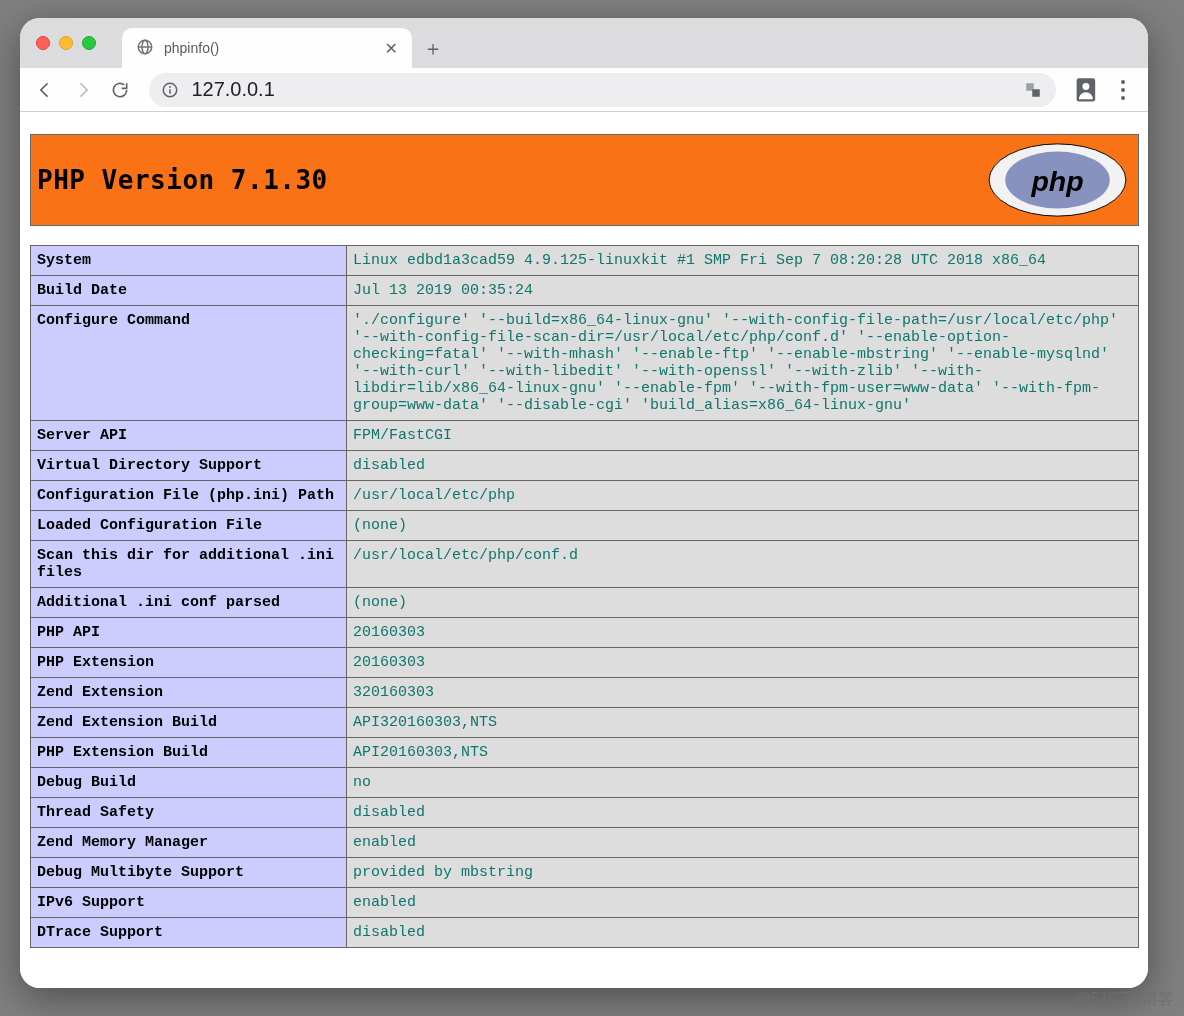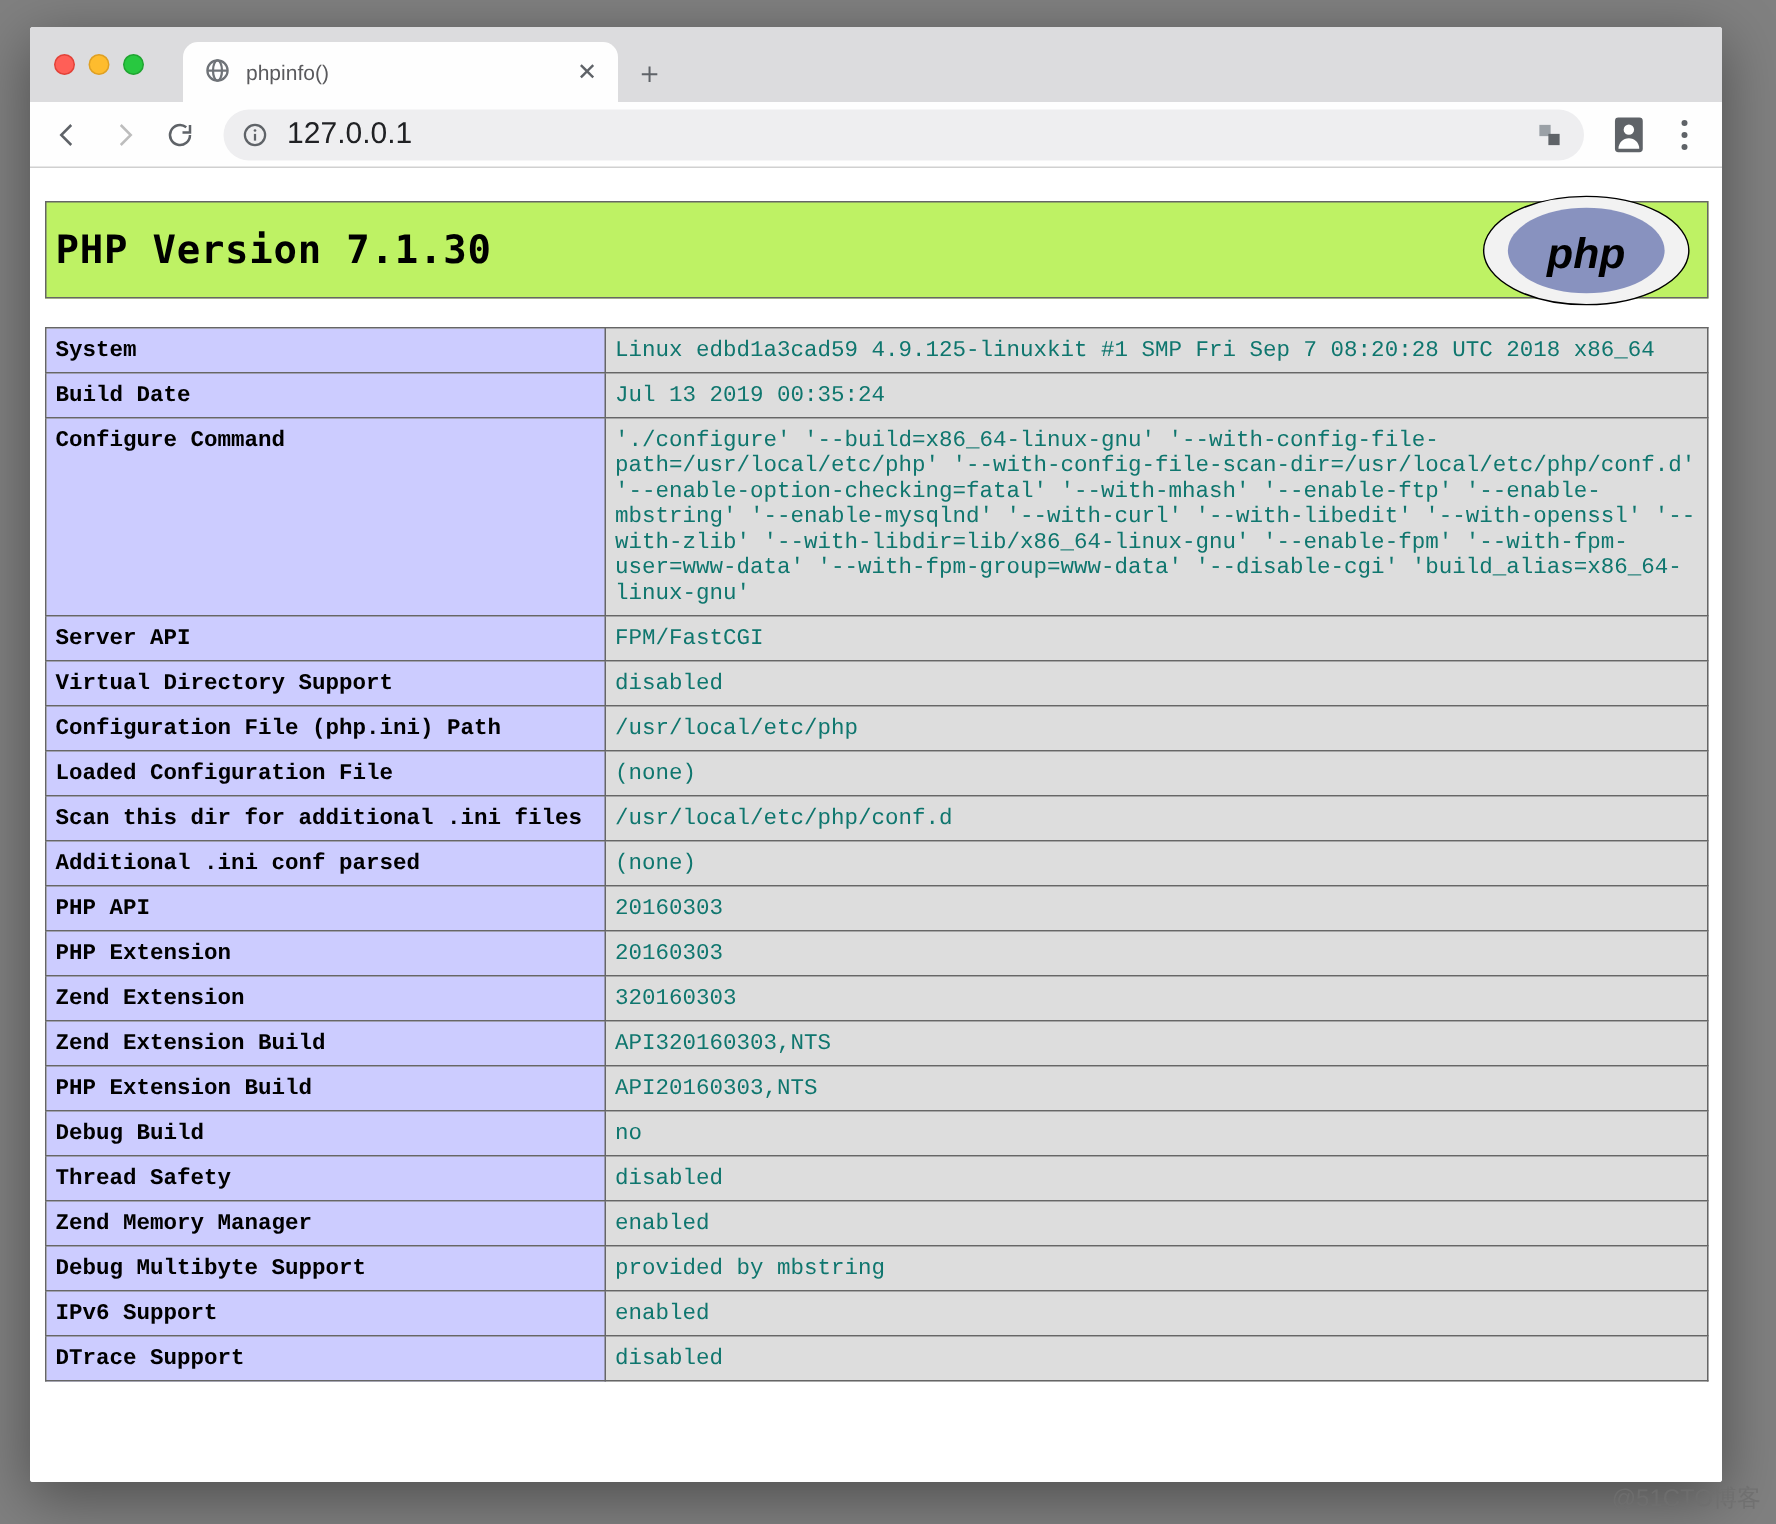--- a/index.html
+++ b/index.html
@@ -1,21 +1,21 @@
 <!DOCTYPE html>
 <html><head>
 <meta charset="utf-8">
 <style>
   * { box-sizing: border-box; }
   html, body { margin:0; padding:0; font-family: -apple-system, "Helvetica Neue", Arial, sans-serif; }
   body { background:#808080; width:1184px; height:1016px; overflow:hidden; position:relative; }
 
   .window {
     position:absolute; left:20px; top:18px; width:1128px; height:970px;
-    background:#fff; border-radius:2px; box-shadow:0 10px 40px rgba(0,0,0,.4);
+    background:#fff; border-radius:20px; box-shadow:0 10px 40px rgba(0,0,0,.4);
     display:flex; flex-direction:column; overflow:hidden;
   }
   
   .tabstrip {
     height:50px; background:#dcdcde; display:flex; align-items:flex-end;
     padding-left:12px; position:relative;
   }
   .traffic { display:flex; gap:9px; position:absolute; left:16px; top:18px; }
   .dot { width:14px; height:14px; border-radius:50%; }
   .dot.red { background:#ff5f57; border:1px solid #e24238; }
@@ -52,36 +52,36 @@
   }
   .omni-right { margin-left:auto; width:22px; height:22px; background:#eeeef0; border-radius:3px; display:flex; align-items:center; justify-content:center; }
   .spacer-tb { flex:1; }
   .avatar { width:28px; height:28px; }
   .menu3 { width:30px; display:flex; flex-direction:column; gap:4px; align-items:center; justify-content:center; }
   .menu3 span { width:4px; height:4px; border-radius:50%; background:#5f6368; }
 
   
   .viewport { flex:1; overflow:hidden; background:#fff; padding:22px 9px 0 10px; }
   .php-header {
-    background:#bef264; border:1px solid #666; height:65px;
+    background:#f97316; border:1px solid #666; height:92px;
     display:flex; align-items:center; padding:0 8px 0 6px; justify-content:space-between;
   }
   .php-header h1 { margin:0; font-size:26px; color:#000; font-weight:700; letter-spacing:0.5px; font-family: Menlo, Consolas, monospace; }
   .php-logo { width:145px; height:76px; }
 
   table.info {
     width:100%; border-collapse:collapse; margin-top:19px; font-size:15px;
     font-family: Menlo, Consolas, "Courier New", monospace;
     table-layout:fixed;
   }
   table.info td {
     border:1px solid #666; padding:6px 6px; vertical-align:top;
     word-wrap:break-word; overflow-wrap:break-word;
   }
-  table.info td.k { width:373px; background:#ccccff; font-weight:700; color:#000; }
+  table.info td.k { width:316px; background:#ccccff; font-weight:700; color:#000; }
   table.info td.v { background:#dddddd; color:#0f766e; }
 
   .watermark {
     position:absolute; right:10px; bottom:6px; color:rgba(110,110,110,.85);
     font-size:16px; font-family: Arial, sans-serif;
   }
 </style>
 </head>
 <body>
 

